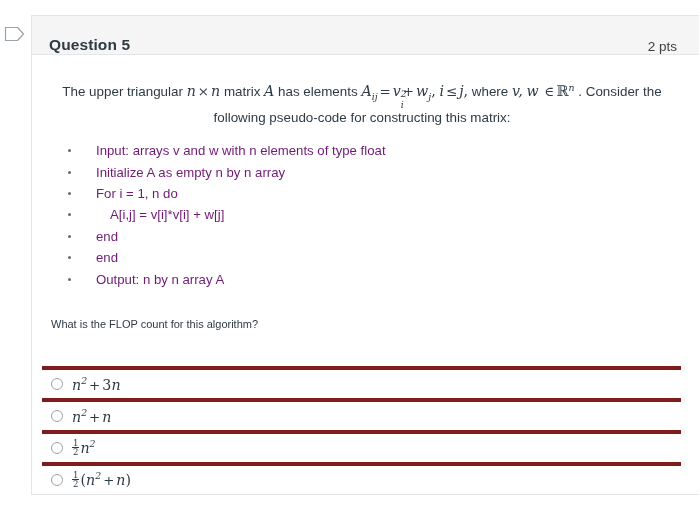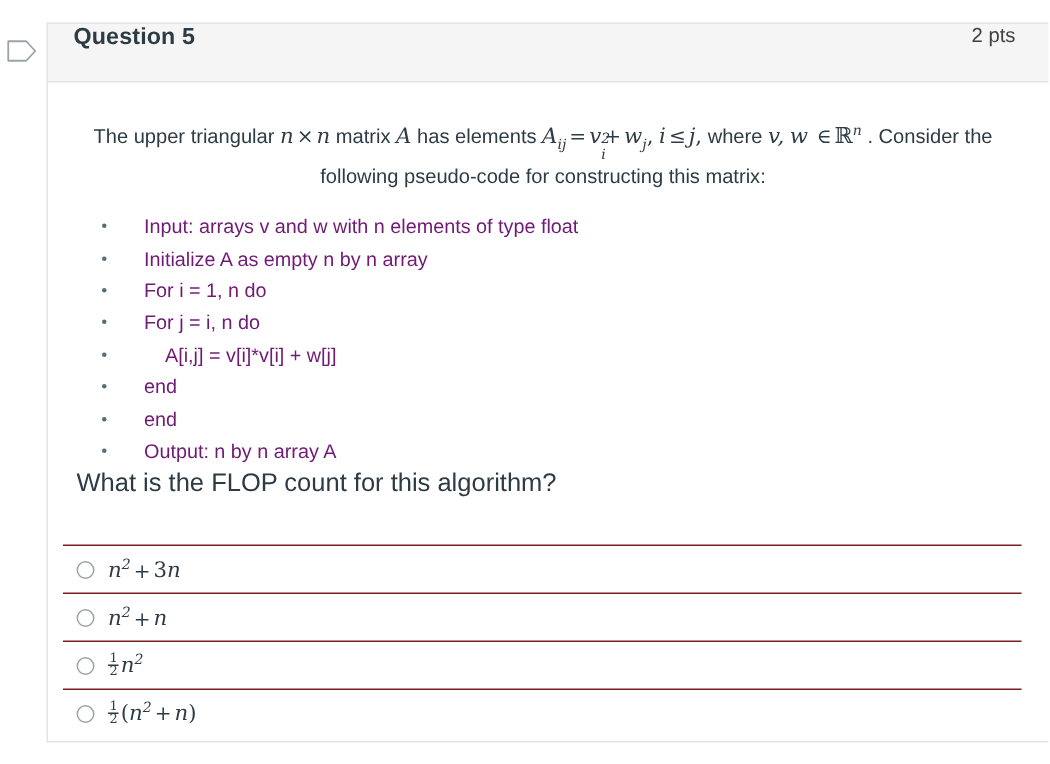--- a/index.html
+++ b/index.html
@@ -43,21 +43,21 @@
     border-right: none;
     background: #ffffff;
     box-sizing: border-box;
   }
 
   .question-header {
     height: 39px;
     background: #f5f5f5;
     border-bottom: 1px solid #e3e5e7;
     display: flex;
-    align-items: flex-start;
+    align-items: flex-end;
     justify-content: space-between;
     padding: 0 18px 0 17px;
     box-sizing: border-box;
   }
   .question-title {
     font-size: 15.5px;
     font-weight: bold;
     color: #2d3b45;
     letter-spacing: 0.1px;
   }
@@ -150,34 +150,34 @@
     width: 3px;
     height: 3px;
     background: #5a6b78;
     border-radius: 50%;
   }
   .ind1 { padding-left: 14px; }
   .ind2 { display: inline-block; padding-left: 14px; }
   .ind3 { display: inline-block; padding-left: 28px; }
 
   .flop-question {
-    font-size: 17px;
+    font-size: 11px;
     line-height: 21px;
     color: #2d3b45;
-    margin: 0 0 0 0;
+    margin: 24px 0 0 0;
     padding: 0 0 0 9px;
   }
 
   
   .answers {
     margin-top: 31px;
   }
   .answer-row {
     height: 32px;
-    border-top: 1px solid #7f1d1d;
+    border-top: 4px solid #7f1d1d;
     display: flex;
     align-items: center;
     padding-left: 9px;
     box-sizing: border-box;
   }
   .radio {
     width: 10px;
     height: 10px;
     border: 1px solid #9ba3a9;
     border-radius: 50%;
@@ -233,21 +233,20 @@
         <span>The upper triangular </span><span class="mi">n</span><span class="mop">×</span><span class="mi">n</span><span> matrix </span><span class="mi">A</span><span> has elements </span><span class="mi">A</span><span class="sub">ij</span><span class="mop">=</span><span class="mi">v</span><span class="subsup"><span class="s-up">2</span><span class="s-dn">i</span></span><span class="mop">+</span><span class="mi">w</span><span class="sub">j</span><span class="mn">,</span>
         <span class="mi">i</span><span class="mop">≤</span><span class="mi">j</span><span class="mn">,</span><span> where </span><span class="mi">v,</span>
         <span class="mi">w</span>
         <span class="mop">∈</span><span class="blackboard">ℝ</span><span class="sup">n</span><span> . Consider the following pseudo-code for constructing this matrix:</span>
       </p>
 
       <ul class="code-list">
         <li><span class="ind1">Input: arrays v and w with n elements of type float</span></li>
         <li><span class="ind1">Initialize A as empty n by n array</span></li>
         <li><span class="ind1">For i = 1, n do</span></li>
-        <li><span class="ind2">For j = i, n do</span></li>
         <li><span class="ind3">A[i,j] = v[i]*v[i] + w[j]</span></li>
         <li><span class="ind2">end</span></li>
         <li><span class="ind1">end</span></li>
         <li><span class="ind1">Output: n by n array A</span></li>
       </ul>
 
       <p class="flop-question">What is the FLOP count for this algorithm?</p>
 
       <div class="answers">
 

